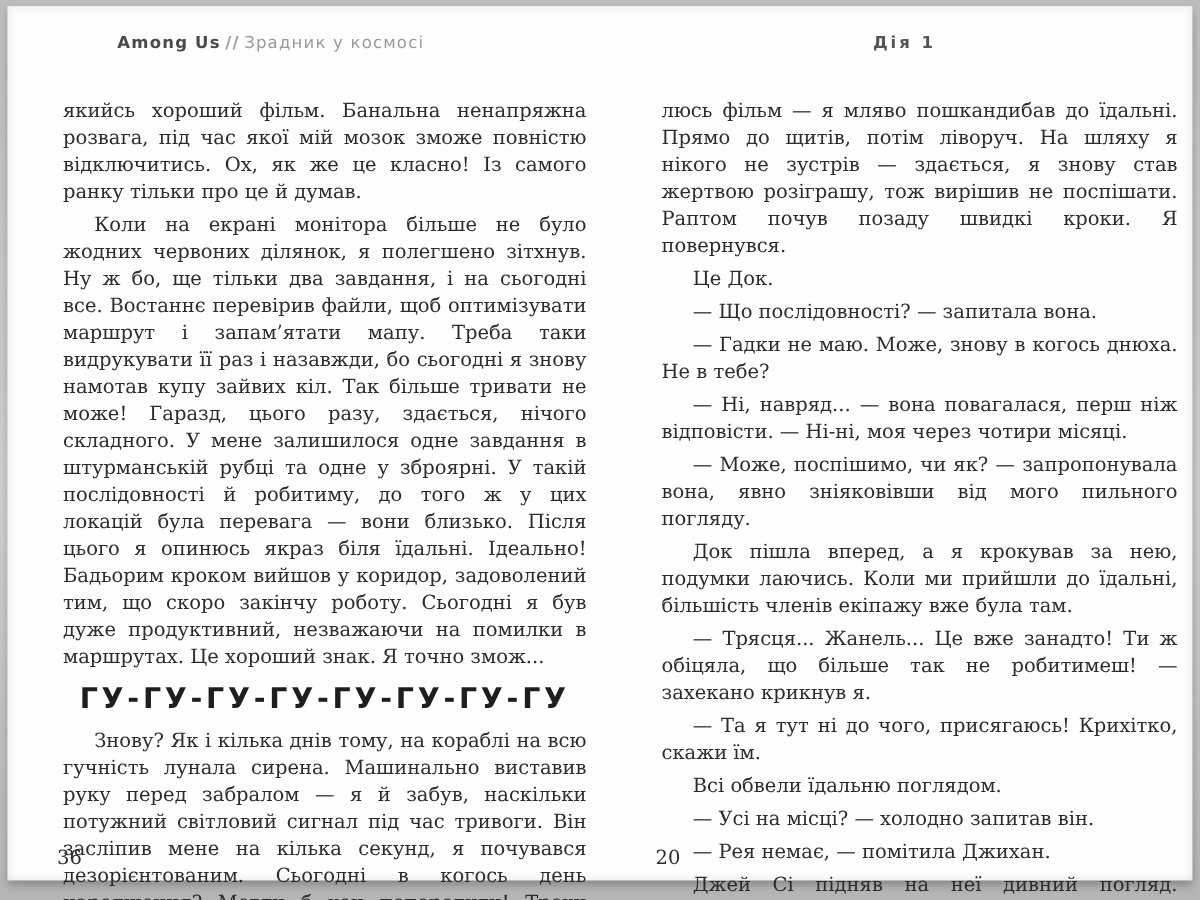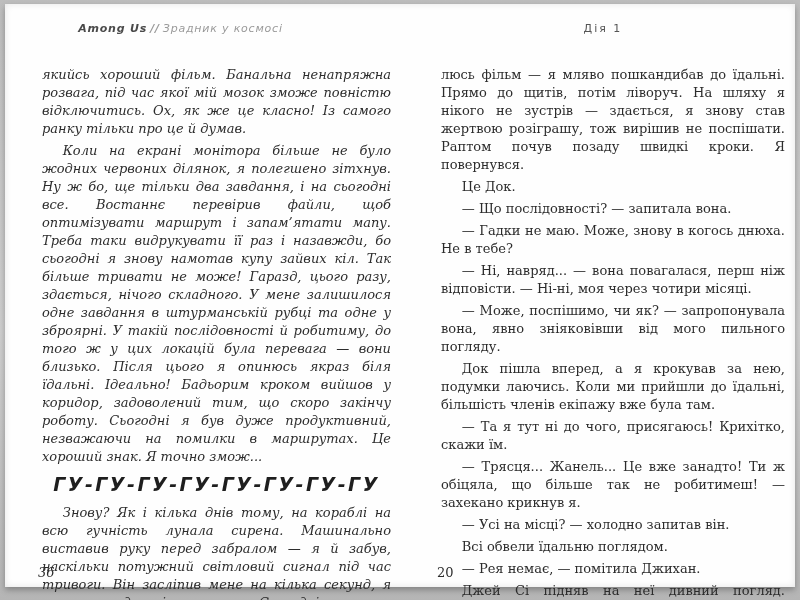--- a/index.html
+++ b/index.html
@@ -24,37 +24,37 @@
     top: 4px;
     bottom: 13px;
     background: #fefefe;
     box-shadow: inset 0 0 7px rgba(0,0,0,0.10), 0 3px 6px rgba(0,0,0,0.28);
   }
   .page {
     position: absolute;
     top: 0;
     height: 100%;
   }
-  .page-left  { left: 33px;  width: 357px; font-style: italic; }
+  .page-left  { left: 33px;  width: 357px; }
   .page-right { left: 432px; width: 352px; }
 
   .running-header {
     position: absolute;
     top: 18px;
     left: 0;
     right: 0;
     text-align: center;
     font-family: "DejaVu Sans", sans-serif;
     font-size: 11px;
     letter-spacing: 0.8px;
     color: #9a9a9a;
     white-space: nowrap;
   }
   .page-left  .running-header { padding-right: 72px; }
-  .page-right .running-header { padding-right: 20px; font-weight: normal; color: #555; letter-spacing: 2px; }
+  .page-right .running-header { padding-right: 20px; font-weight: bold; color: #555; letter-spacing: 2px; }
   .book-title { font-weight: bold; color: #4a4a4a; }
   .hdr-sep    { font-weight: bold; color: #9a9a9a; padding: 0 3px; }
   .hdr-sub    { color: #9a9a9a; }
 
   .text-block {
     position: absolute;
     top: 58px;
     left: 0;
     right: 0;
     font-size: 13px;
@@ -113,24 +113,24 @@
       </div>
       <div class="text-block">
 
       <p class="para flush">люсь фільм — я мляво пошкандибав до їдальні. Прямо до щитів, потім ліворуч. На шляху я нікого не зустрів — здається, я знову став жертвою розіграшу, тож вирішив не поспішати. Раптом почув позаду швидкі кроки. Я повернувся.</p>
           <p class="para indent">Це Док.</p>
           <p class="para indent">— Що послідовності? — запитала вона.</p>
           <p class="para indent">— Гадки не маю. Може, знову в когось днюха. Не в тебе?</p>
           <p class="para indent">— Ні, навряд... — вона повагалася, перш ніж відповісти. — Ні-ні, моя через чотири місяці.</p>
           <p class="para indent">— Може, поспішимо, чи як? — запропонувала вона, явно зніяковівши від мого пильного погляду.</p>
           <p class="para indent">Док пішла вперед, а я крокував за нею, подумки лаючись. Коли ми прийшли до їдальні, більшість членів екіпажу вже була там.</p>
+          <p class="para indent">— Трясця... Жанель... Це вже занадто! Ти ж обіцяла, що більше так не робитимеш! — захекано крикнув я.</p>
           <p class="para indent">— Та я тут ні до чого, присягаюсь! Крихітко, скажи їм.</p>
-          <p class="para indent">— Трясця... Жанель... Це вже занадто! Ти ж обіцяла, що більше так не робитимеш! — захекано крикнув я.</p>
+          <p class="para indent">Всі обвели їдальню поглядом.</p>
           <p class="para indent">— Усі на місці? — холодно запитав він.</p>
-          <p class="para indent">Всі обвели їдальню поглядом.</p>
           <p class="para indent">— Рея немає, — помітила Джихан.</p>
           <p class="para indent">Джей Сі підняв на неї дивний погляд. Зітхаючи, промовив, майже пошепки:</p>
         </div>
       <div class="page-number">20</div>
     </div>
 
   </div>
 </div>
 
 </body></html>

